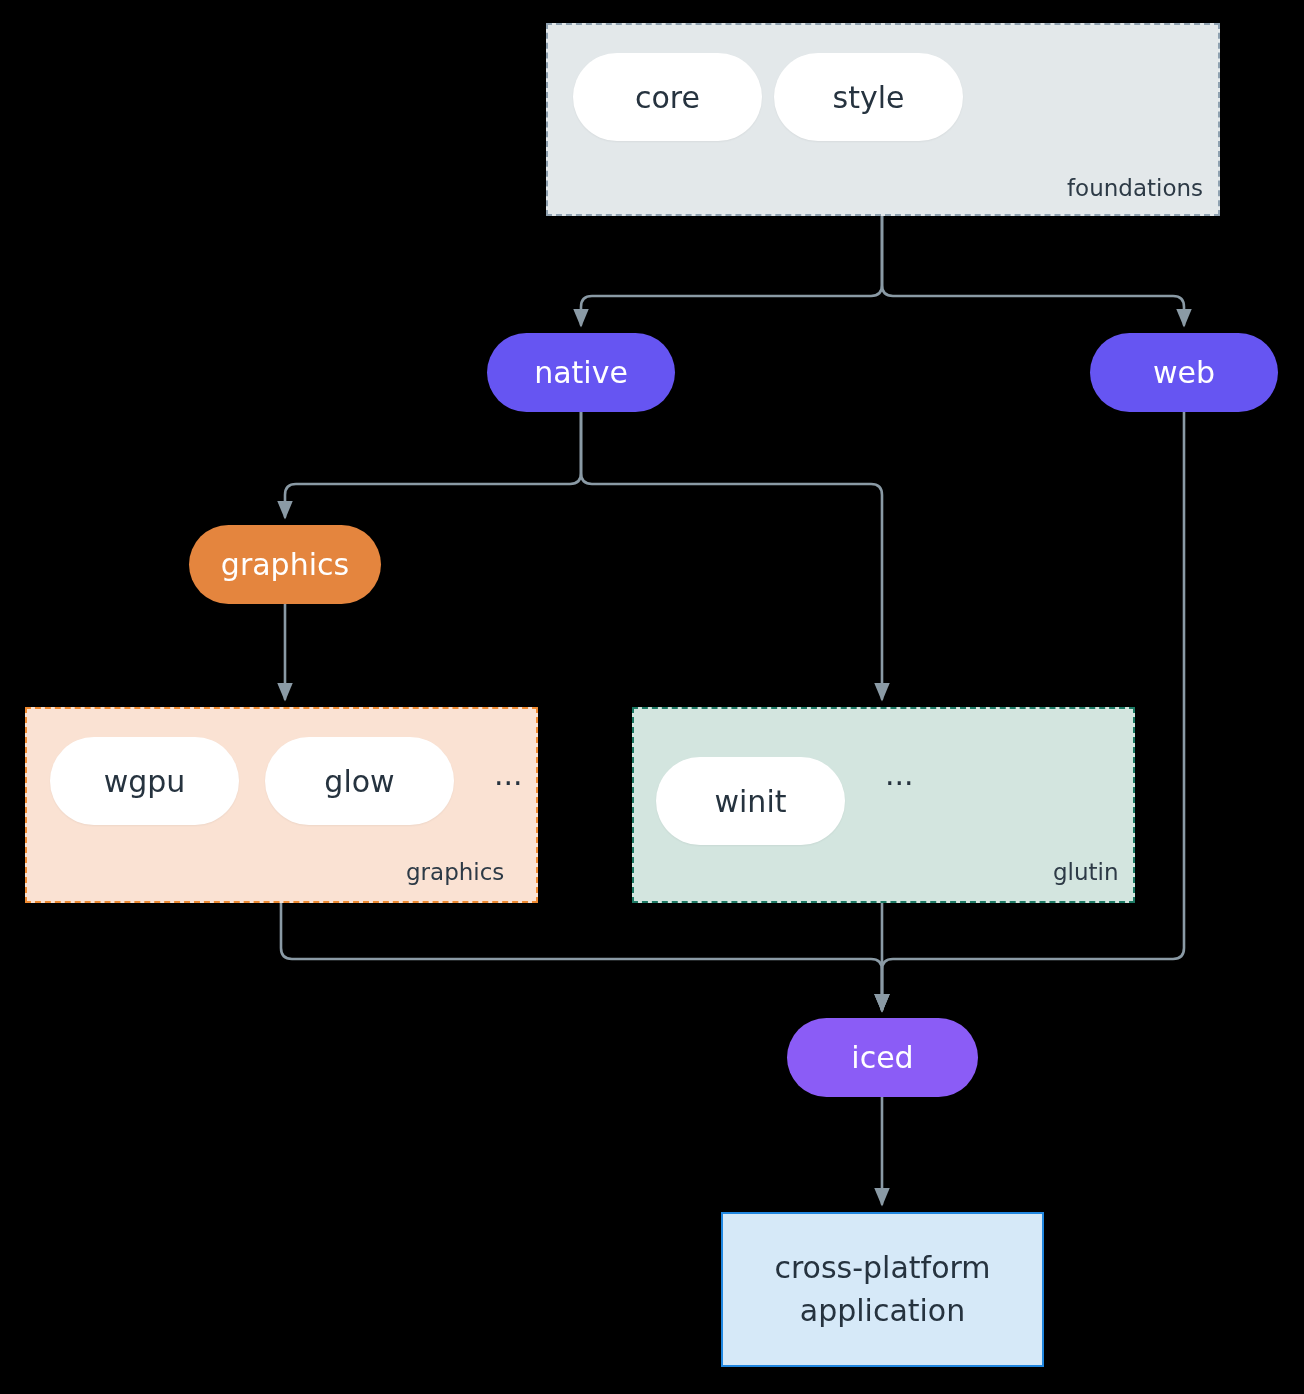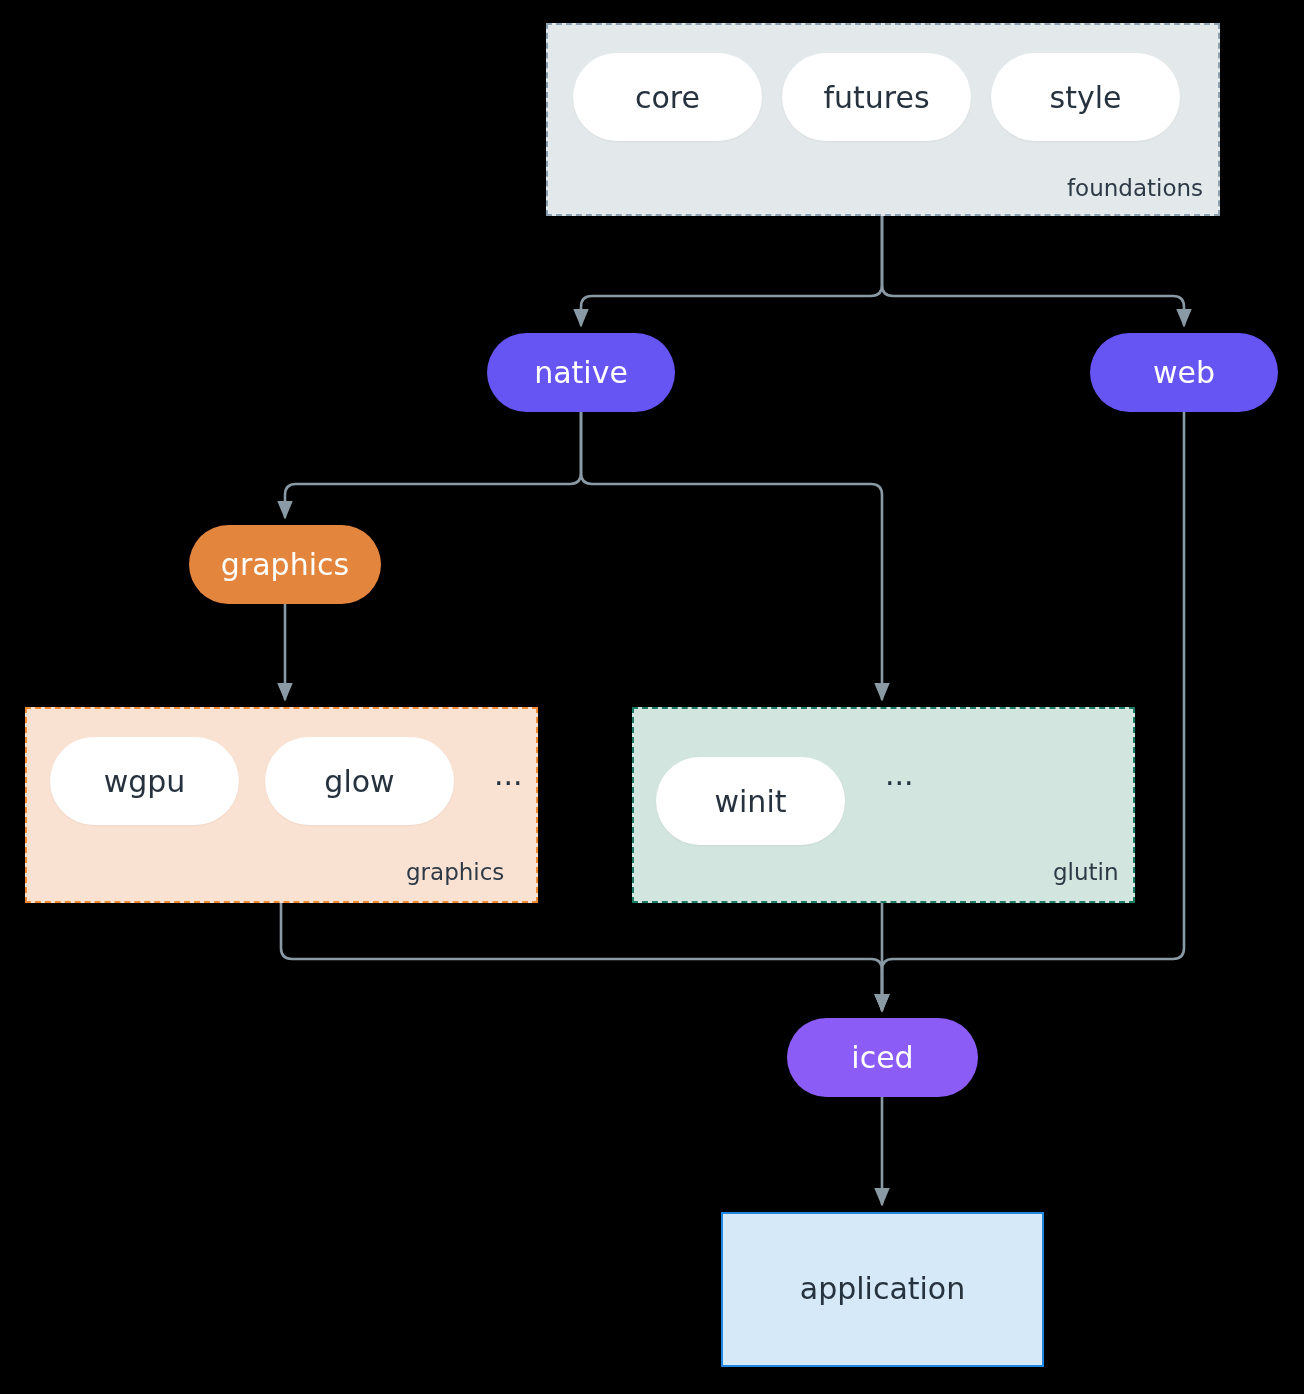--- a/index.html
+++ b/index.html
@@ -186,23 +186,22 @@
 
       <path d="M 882,903 L 882,1010" marker-end="url(#arrowhead)"></path>
 
       <path d="M 1184,412 L 1184,948 Q 1184,959 1173,959 L 893,959 Q 882,959 882,970 L 882,1010" marker-end="url(#arrowhead)"></path>
 
       <path d="M 882,1097 L 882,1204" marker-end="url(#arrowhead)"></path>
     </g>
   </svg>
 
   <div class="cluster" id="cluster-foundations"></div>
-  <div class="cluster-pills" style="left:573px; top:53px; width:625px; height:88px; gap:20px;">
+  <div class="cluster-pills" style="left:573px; top:53px; width:625px; height:88px; gap:12px;">
     <div class="pill" style="width:189px;">core</div>
-    <div class="pill" style="width:189px;">futures</div>
     <div class="pill" style="width:189px;">style</div>
   </div>
   <div class="cluster-label" style="left:1067px; top:175px;">foundations</div>
 
   <div class="cluster" id="cluster-renderers"></div>
   <div class="cluster-pills" style="left:50px; top:737px; height:88px; gap:26px;">
     <div class="pill" style="width:189px;">wgpu</div>
     <div class="pill" style="width:189px;">glow</div>
     <div class="ellipsis">...</div>
   </div>
@@ -217,16 +216,17 @@
 
   <div class="stadium" id="node-native">native</div>
 
   <div class="stadium" id="node-graphics">graphics</div>
 
   <div class="stadium" id="node-web">web</div>
 
   <div class="stadium" id="node-iced">iced</div>
 
   <div id="node-app">
+    <div>cross-platform</div>
     <div>application</div>
   </div>
 
 </div>
 
 </body></html>

